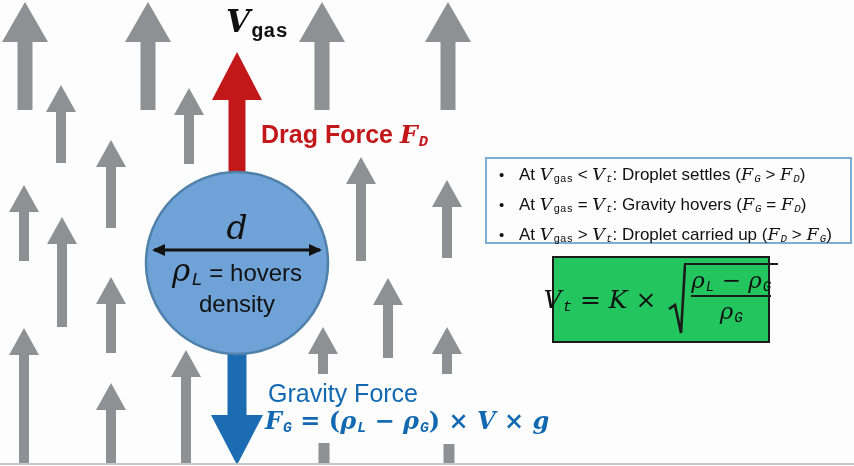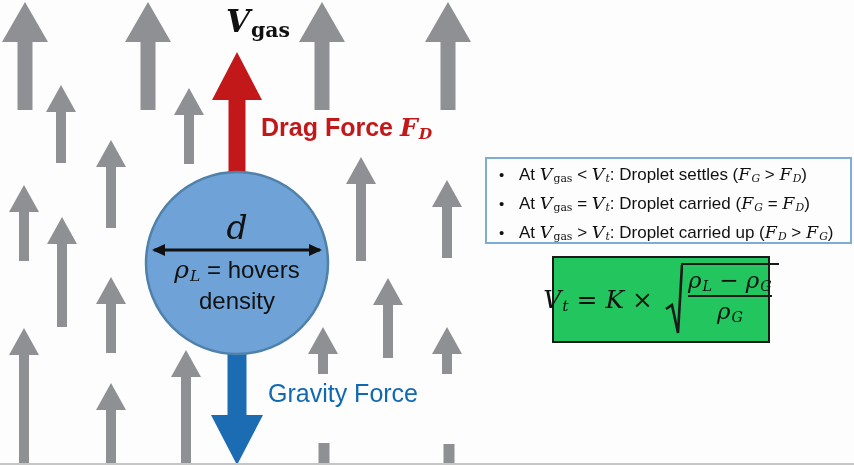--- a/index.html
+++ b/index.html
@@ -7,33 +7,33 @@
     position:relative;width:854px;height:466px;overflow:hidden;
     background:#fdfdfd;color:#111;
     font-family:"Liberation Sans",sans-serif;
   }
   .abs{position:absolute;}
   svg.canvas{position:absolute;left:0;top:0;}
 
   
   .tk{white-space:pre;}
   .it{font-family:"DejaVu Serif",serif;font-style:italic;}
-  .sb{font-size:62%;position:relative;bottom:-0.22em;margin-left:1px;}
+  .sb{font-size:62%;position:relative;bottom:-0.22em;margin-left:1px;font-family:Liberation Mono, monospace;}
   .sb.rm{font-style:normal;}
 
   
   .vgas{left:226px;top:3px;font-family:"DejaVu Serif",serif;font-weight:bold;font-size:31px;}
   .vgas .sb{font-size:66%;}
-  .drag-label{left:261px;top:113px;font-weight:bold;font-size:25px;}
+  .drag-label{left:261px;top:120px;font-weight:bold;font-size:25px;}
   .grav-title{left:268px;top:379px;font-weight:normal;font-size:25px;}
   .grav-formula{left:265px;top:406px;font-weight:bold;font-size:24px;font-family:"DejaVu Serif",serif;}
 
   .d-label{left:207px;top:208px;width:60px;text-align:center;font-size:33px;}
   .density{left:137px;top:256px;width:200px;text-align:center;font-size:24px;line-height:28px;}
-  .density .it{font-size:25px;}
+  .density .it{font-size:31px;}
 
   
   .cond{
     left:485px;top:157px;width:351px;height:81px;
     border:2px solid #7badd5;background:#fdfdfd;
     padding:2px 0 0 12px;font-size:17px;
   }
   .brow{display:flex;align-items:baseline;line-height:27px;}
   .bdot{width:20px;flex:0 0 20px;font-size:15px;}
   .btxt .it{font-size:17.5px;}
@@ -95,29 +95,30 @@
   <div class="abs drag-label" style="color: rgb(195, 24, 26);"><span class="tk">Drag Force </span><span class="tk it">F<span class="sb">D</span></span></div>
 
   <div class="abs d-label"><span class="tk it">d</span></div>
 
   <div class="abs density">
     <div><span class="tk it">ρ<span class="sb">L</span></span><span class="tk"> = hovers</span></div>
     <div>density</div>
   </div>
 
   <div class="abs grav-title" style="color: rgb(18, 105, 177);">Gravity Force</div>
+  <div class="abs grav-formula" style="color: rgb(18, 105, 177);"><span class="tk it">F<span class="sb">G</span></span><span class="tk"> = (</span><span class="tk it">ρ<span class="sb">L</span></span><span class="tk"> − </span><span class="tk it">ρ<span class="sb">G</span></span><span class="tk">) × </span><span class="tk it">V</span><span class="tk"> × </span><span class="tk it">g</span></div>
 
   <div class="abs cond" style="border-color: rgb(123, 173, 213);">
     <div class="brow">
       <span class="bdot">•</span>
       <span class="btxt"><span class="tk">At </span><span class="tk it">V<span class="sb rm">gas</span></span><span class="tk"> &lt; </span><span class="tk it">V<span class="sb">t</span></span><span class="tk">: Droplet settles (</span><span class="tk it">F<span class="sb">G</span></span><span class="tk"> &gt; </span><span class="tk it">F<span class="sb">D</span></span><span class="tk">)</span></span>
     </div>
     <div class="brow">
       <span class="bdot">•</span>
-      <span class="btxt"><span class="tk">At </span><span class="tk it">V<span class="sb rm">gas</span></span><span class="tk"> = </span><span class="tk it">V<span class="sb">t</span></span><span class="tk">: Droplet carried (</span><span class="tk it">F<span class="sb">G</span></span><span class="tk"> = </span><span class="tk it">F<span class="sb">D</span></span><span class="tk">)</span></span>
+      <span class="btxt"><span class="tk">At </span><span class="tk it">V<span class="sb rm">gas</span></span><span class="tk"> = </span><span class="tk it">V<span class="sb">t</span></span><span class="tk">: Gravity hovers (</span><span class="tk it">F<span class="sb">G</span></span><span class="tk"> = </span><span class="tk it">F<span class="sb">D</span></span><span class="tk">)</span></span>
     </div>
     <div class="brow">
       <span class="bdot">•</span>
       <span class="btxt"><span class="tk">At </span><span class="tk it">V<span class="sb rm">gas</span></span><span class="tk"> &gt; </span><span class="tk it">V<span class="sb">t</span></span><span class="tk">: Droplet carried up (</span><span class="tk it">F<span class="sb">D</span></span><span class="tk"> &gt; </span><span class="tk it">F<span class="sb">G</span></span><span class="tk">)</span></span>
     </div>
   </div>
 
   <div class="abs tv">
     <span class="prefix"><span class="tk it">V<span class="sb">t</span></span><span class="tk"> = </span><span class="tk it">K</span><span class="tk"> × </span></span>
     <span class="sqrt">

